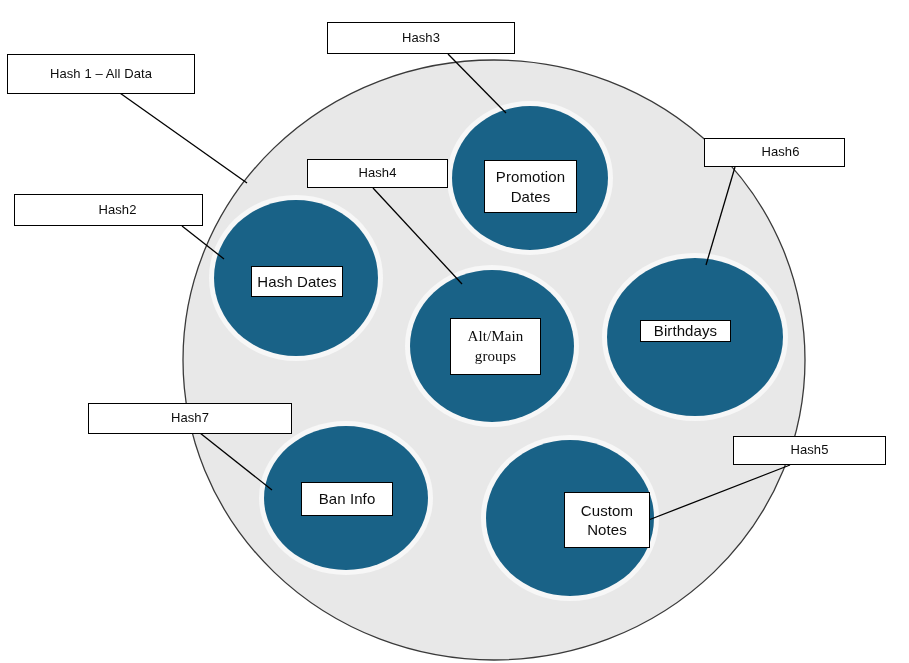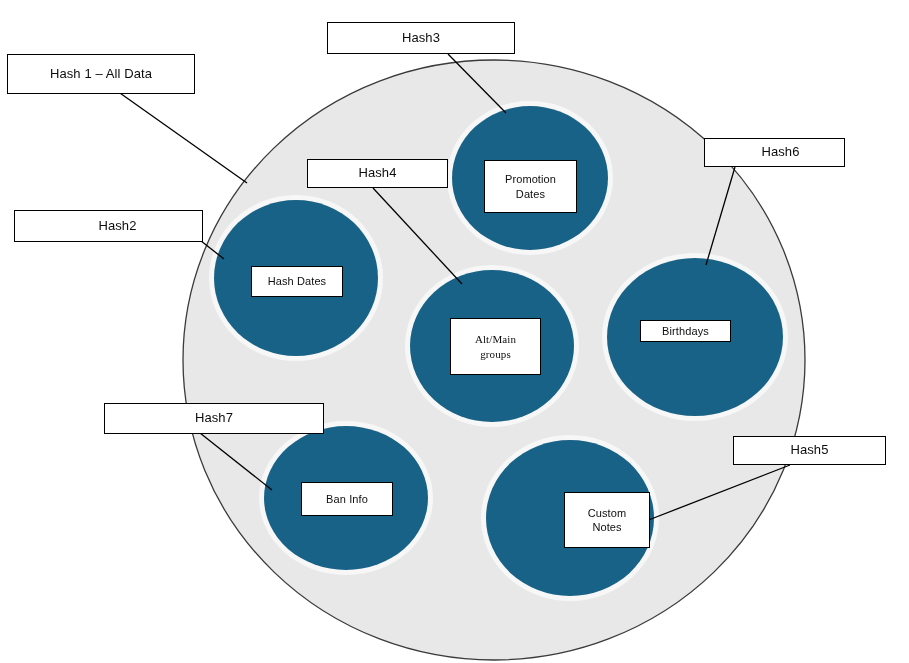--- a/index.html
+++ b/index.html
@@ -39,21 +39,21 @@
     font-size: 15px;
     line-height: 1.28;
     letter-spacing: 0.1px;
     z-index: 5;
     white-space: pre-line;
   }
   .hash-box {
     font-size: 13px;
   }
   .node-box {
-    font-size: 11px;
+    font-size: 15px;
   }
 </style>
 </head>
 <body>
 
 <div id="canvas">
 
   <svg id="diagram-svg" viewBox="0 0 909 663">
 
     <ellipse id="container-ellipse" cx="494" cy="360" rx="311" ry="300" fill="#e8e8e8" stroke="#3a3a3a" stroke-width="1.3"></ellipse>
@@ -91,21 +91,21 @@
       <div class="label-box node-box" style="left: 450px; top: 318px; width: 91px; height: 57px; font-family: Liberation Serif, serif;"><span>Alt/Main
 groups</span></div>
       <div class="label-box node-box" style="left: 640px; top: 320px; width: 91px; height: 22px;"><span>Birthdays</span></div>
       <div class="label-box node-box" style="left: 301px; top: 482px; width: 92px; height: 34px;"><span>Ban Info</span></div>
       <div class="label-box node-box" style="left: 528px; top: 492px; width: 86px; height: 56px; margin-left: 36px;"><span>Custom
 Notes</span></div>
     </div>
 
   <div id="hash-label-layer">
       <div class="label-box hash-box" style="left: 7px; top: 54px; width: 188px; height: 40px;"><span>Hash 1 – All Data</span></div>
-      <div class="label-box hash-box" style="left: 14px; top: 210px; width: 189px; height: 32px; padding-left: 18px;"><span>Hash2</span></div>
+      <div class="label-box hash-box" style="left: 14px; top: 194px; width: 189px; height: 32px; padding-left: 18px;"><span>Hash2</span></div>
       <div class="label-box hash-box" style="left: 327px; top: 22px; width: 188px; height: 32px;"><span>Hash3</span></div>
       <div class="label-box hash-box" style="left: 294px; top: 159px; width: 141px; height: 29px; margin-left: 13px;"><span>Hash4</span></div>
       <div class="label-box hash-box" style="left: 733px; top: 436px; width: 153px; height: 29px;"><span>Hash5</span></div>
       <div class="label-box hash-box" style="left: 704px; top: 138px; width: 141px; height: 29px; padding-left: 12px;"><span>Hash6</span></div>
-      <div class="label-box hash-box" style="left: 104px; top: 403px; width: 220px; height: 31px;"><span>Hash7</span></div>
+      <div class="label-box hash-box" style="left: 88px; top: 403px; width: 204px; height: 31px;"><span>Hash7</span></div>
     </div>
 
 </div>
 
 </body></html>

